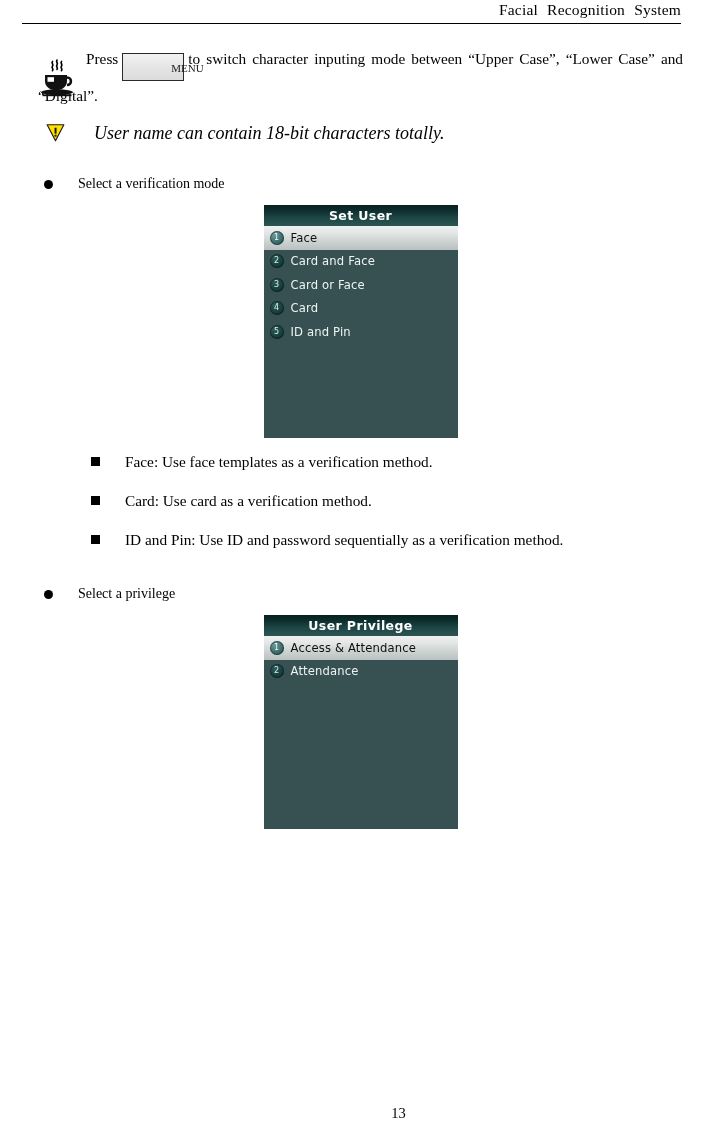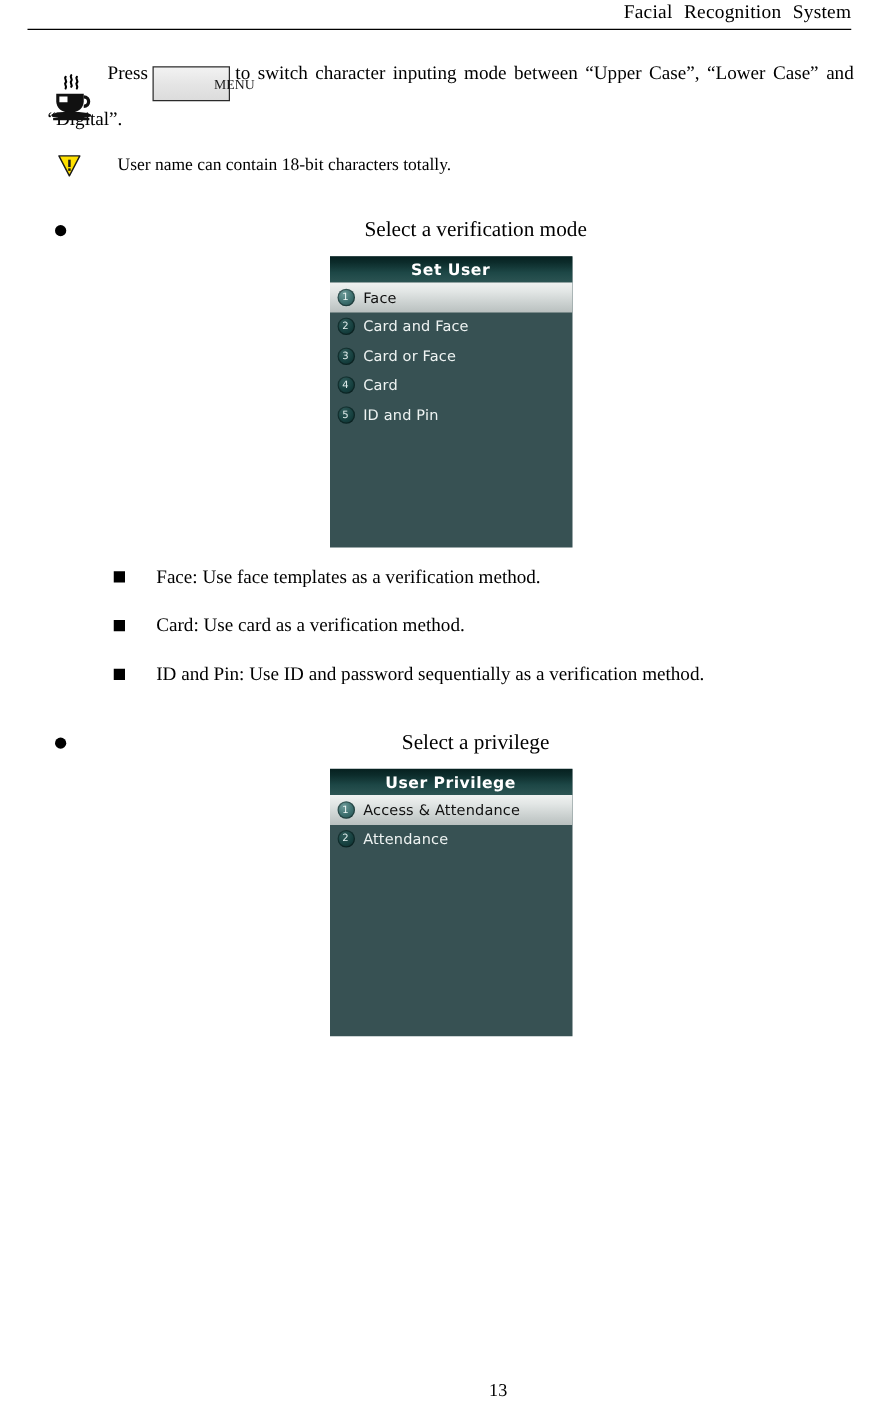--- a/index.html
+++ b/index.html
@@ -85,39 +85,39 @@
     color: #1a1a1a;
     letter-spacing: 0px;
     box-sizing: border-box;
     margin: 0 4px;
   }
 
   .note-line {
     position: relative;
     margin-top: 10px;
     padding-left: 56px;
-    font-size: 14px;
+    font-size: 18px;
     line-height: 24px;
+    font-style: italic;
   }
   .warn-icon {
     position: absolute;
     left: 8px;
     top: 2px;
     width: 19px;
     height: 19px;
   }
 
   
   .bullet-head {
     position: relative;
     margin-top: 28px;
     padding-left: 40px;
-    font-size: 17px;
+    font-size: 14px;
     line-height: 22px;
-    text-align: center;
   }
   .bullet-head::before {
     content: "";
     position: absolute;
     left: 6px;
     top: 7px;
     width: 9px;
     height: 9px;
     border-radius: 50%;
     background: #000000;

